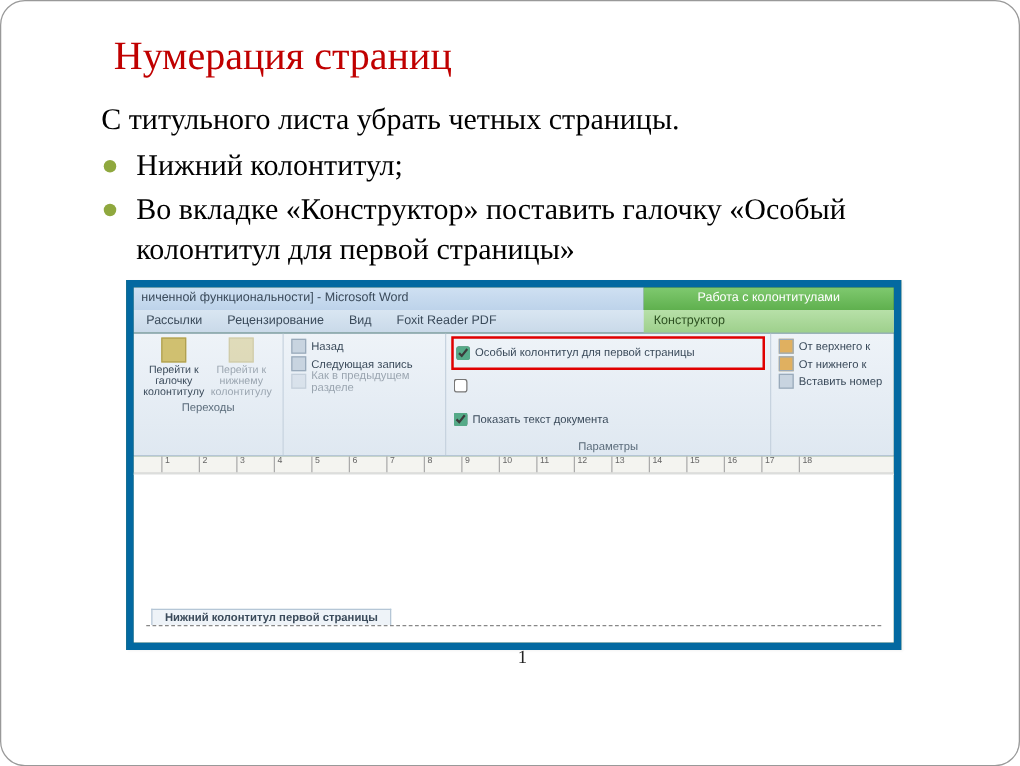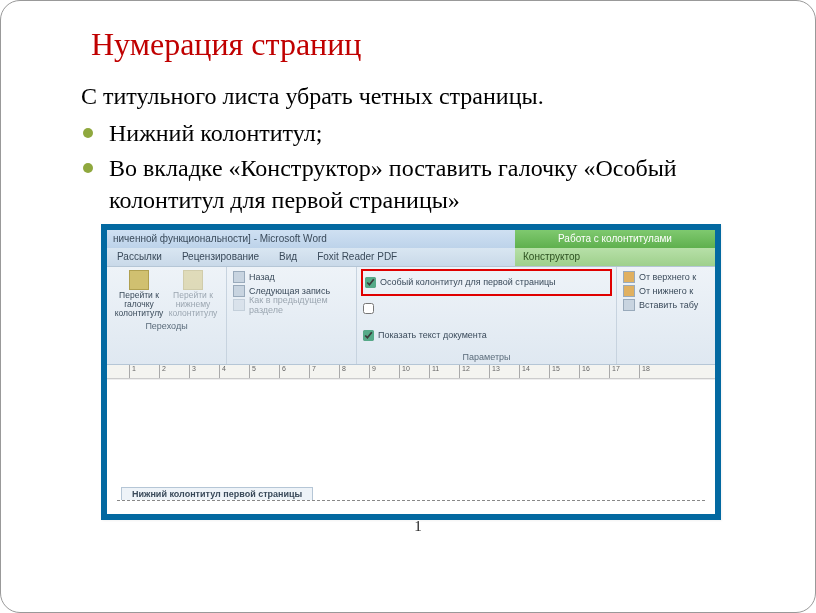--- a/index.html
+++ b/index.html
@@ -284,21 +284,21 @@
         <div class="smallbtn">
             <div class="sicon" style="background:#e0b060"></div>
             <span>От верхнего к</span>
           </div>
         <div class="smallbtn">
             <div class="sicon" style="background:#e0b060"></div>
             <span>От нижнего к</span>
           </div>
         <div class="smallbtn">
             <div class="sicon"></div>
-            <span>Вставить табу</span>
+            <span>Вставить номер</span>
           </div>
         <div class="glabel">&nbsp;</div>
       </div>
     </div>
     <div class="ruler">
       <span>1</span>
         <span>2</span>
         <span>3</span>
         <span>4</span>
         <span>5</span>

